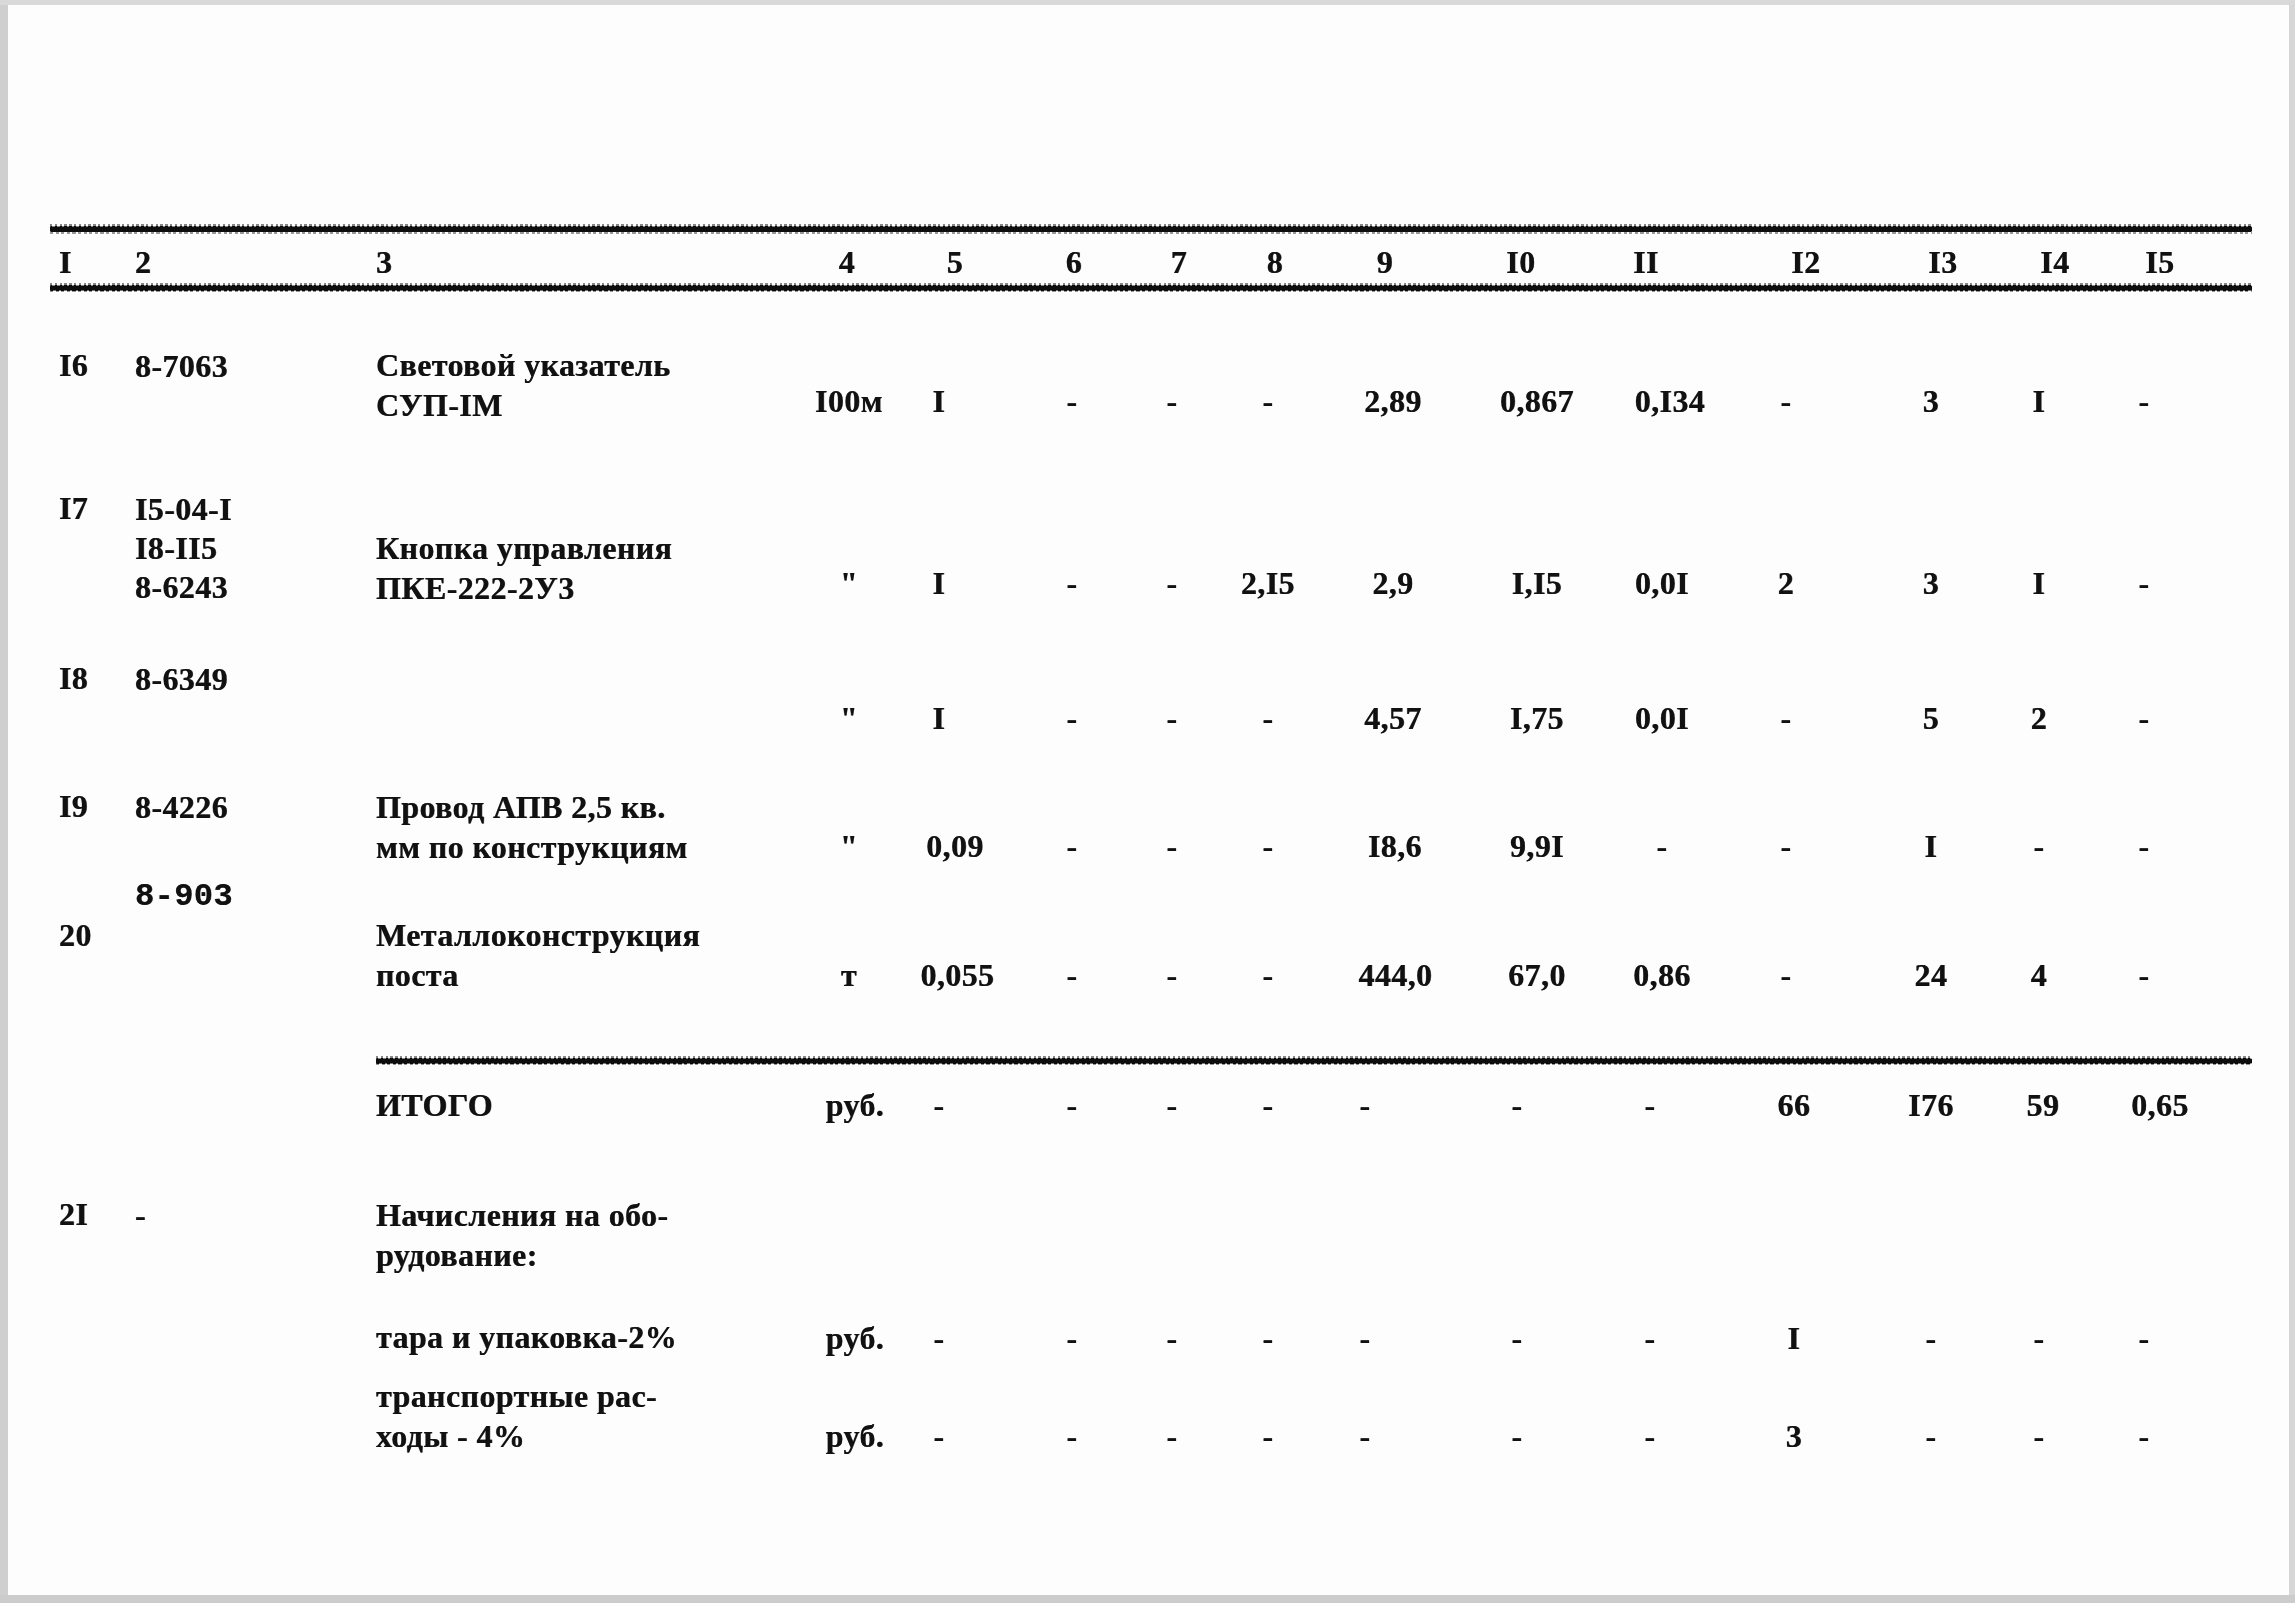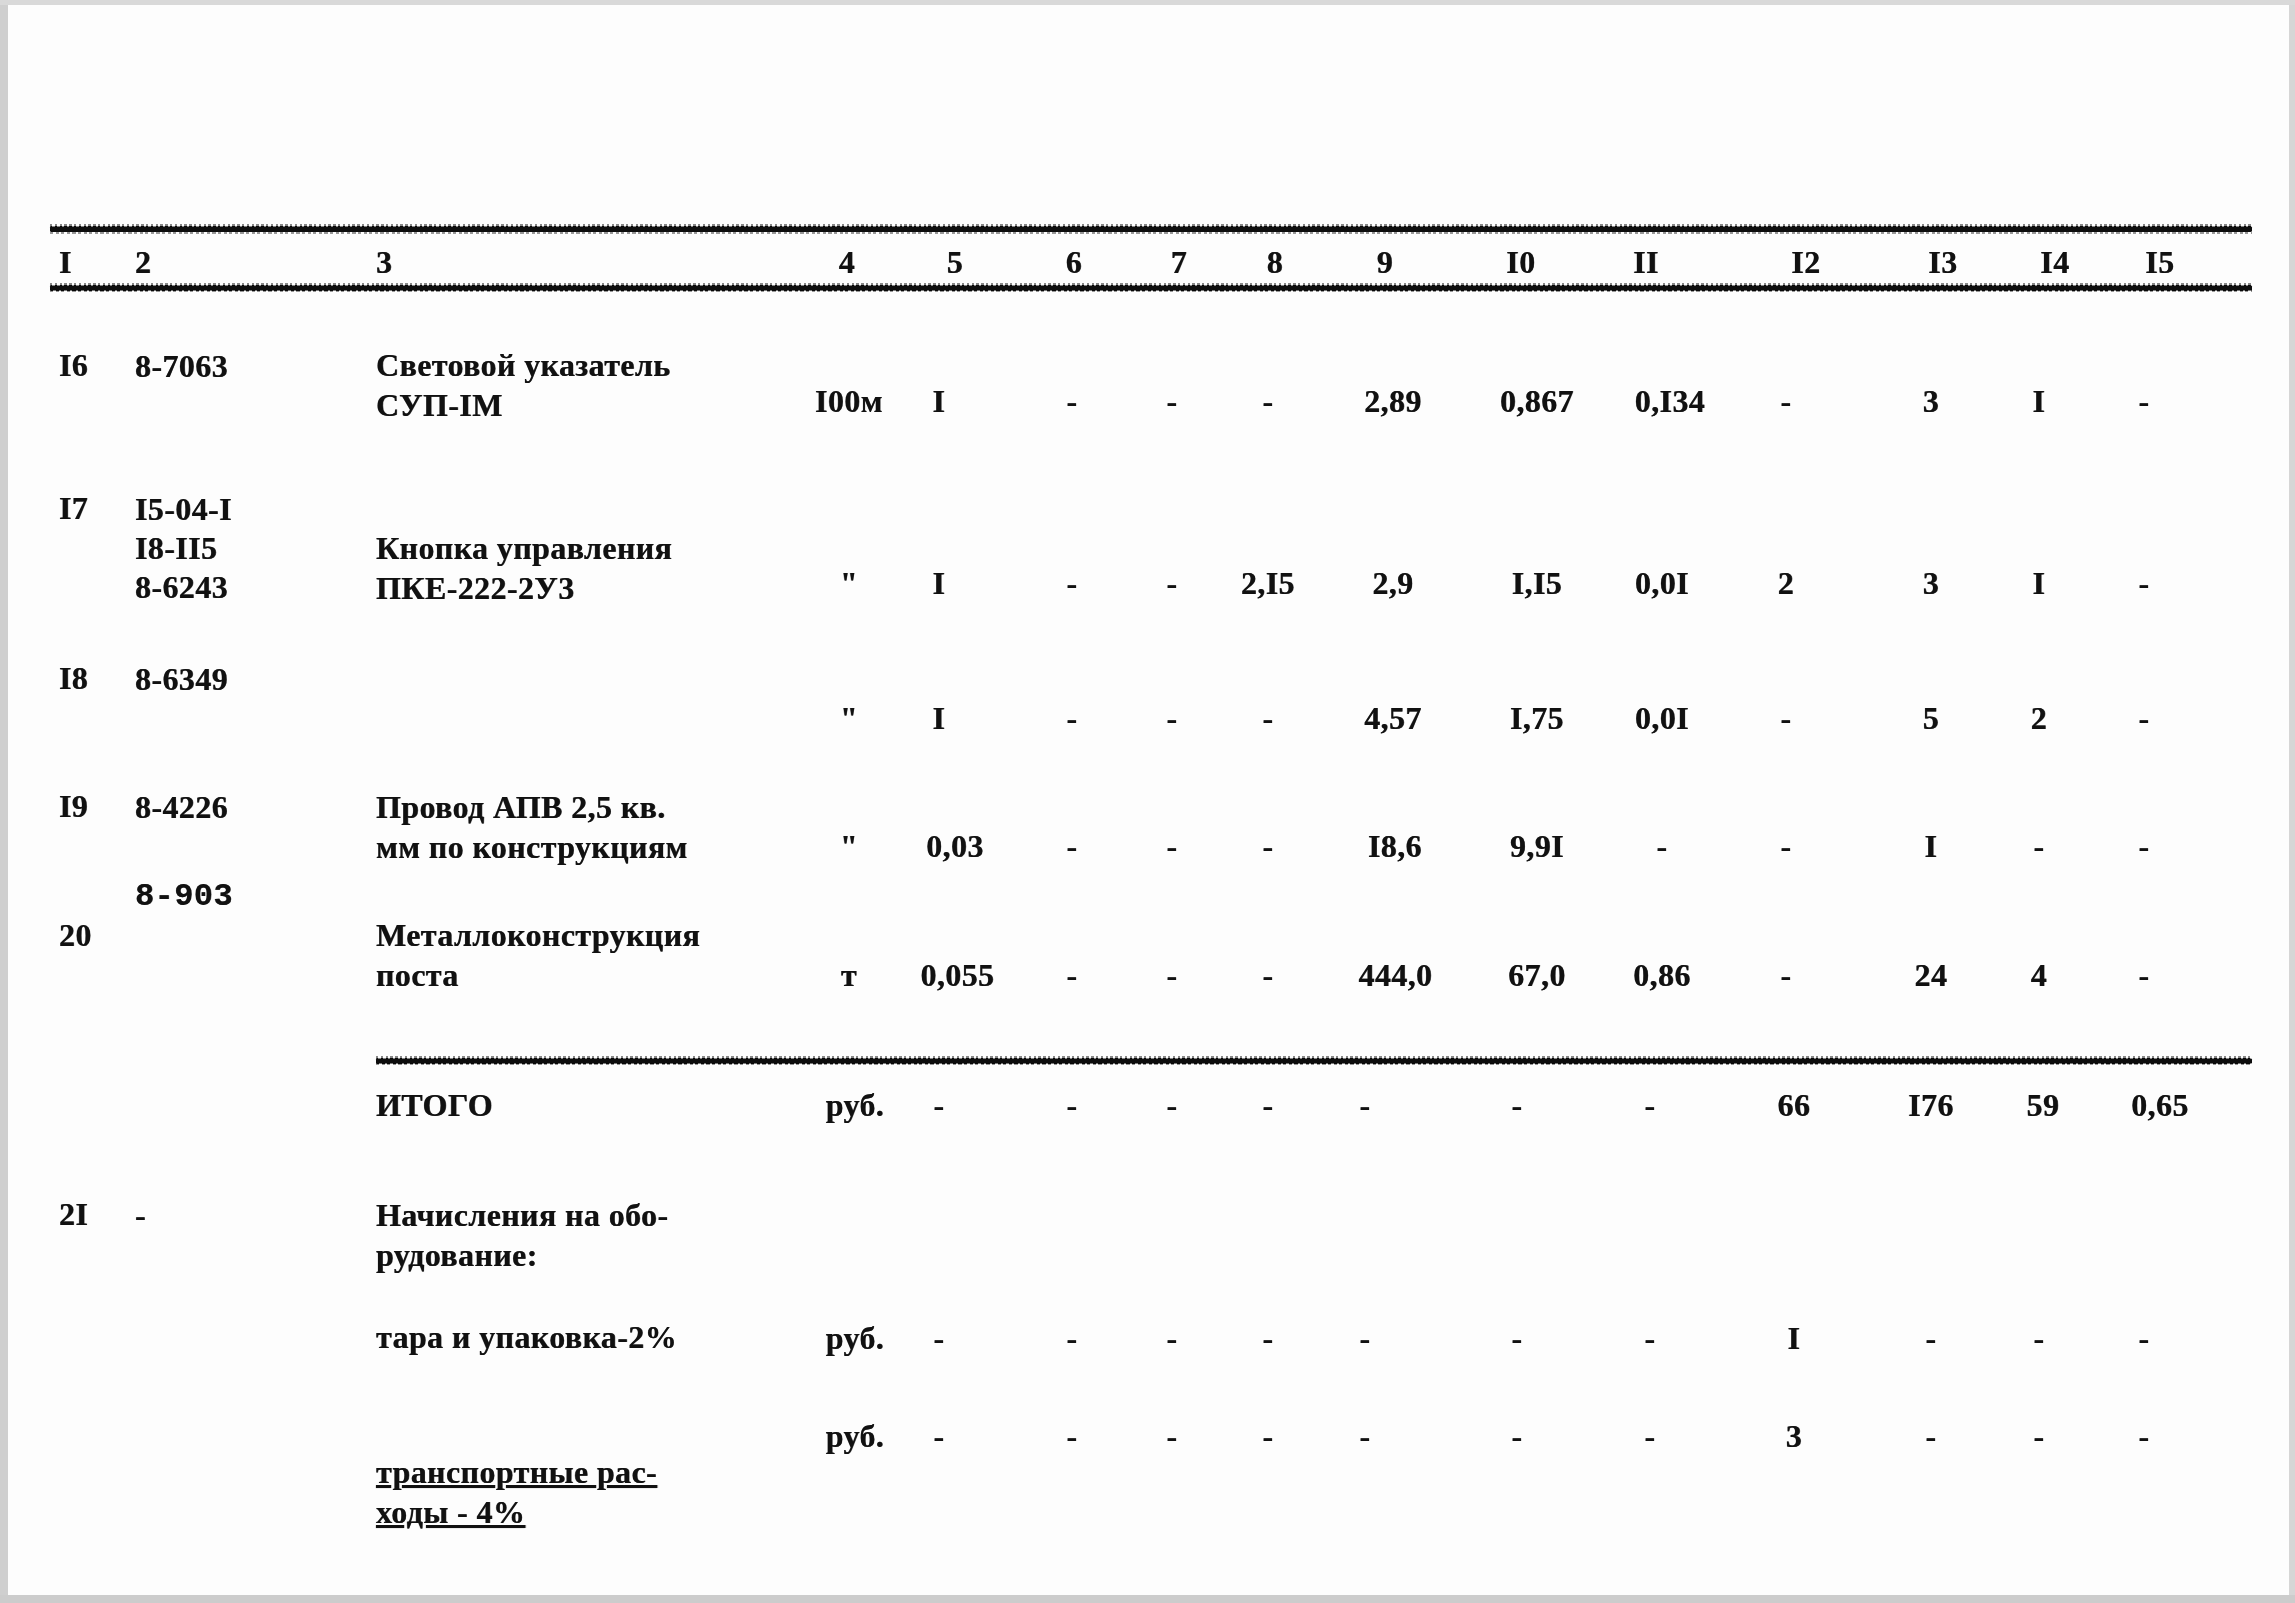--- a/index.html
+++ b/index.html
@@ -197,21 +197,21 @@
     <div class="cell tw c-center" style="left:1754px; top:697px; width:64px;">-</div>
     <div class="cell tw c-center" style="left:1899px; top:697px; width:64px;">5</div>
     <div class="cell tw c-center" style="left:2007px; top:697px; width:64px;">2</div>
     <div class="cell tw c-center" style="left:2112px; top:697px; width:64px;">-</div>
 
     <div class="rownum tw" style="top:788px;">I9</div>
     <div class="codes tw" style="top:788px;">8-4226</div>
     <div class="desc tw" style="top:787px; width:482px;"><span>Провод АПВ 2,5 кв.</span>
 <span>мм по конструкциям</span></div>
     <div class="cell tw c-center" style="left:811px; top:825px; width:76px;">"</div>
-    <div class="cell tw c-center" style="left:891px; top:825px; width:128px;">0,03</div>
+    <div class="cell tw c-center" style="left:891px; top:825px; width:128px;">0,09</div>
     <div class="cell tw c-center" style="left:1044px; top:825px; width:56px;">-</div>
     <div class="cell tw c-center" style="left:1144px; top:825px; width:56px;">-</div>
     <div class="cell tw c-center" style="left:1240px; top:825px; width:56px;">-</div>
     <div class="cell tw c-center" style="left:1337px; top:825px; width:116px;">I8,6</div>
     <div class="cell tw c-center" style="left:1477px; top:825px; width:120px;">9,9I</div>
     <div class="cell tw c-center" style="left:1602px; top:825px; width:120px;">-</div>
     <div class="cell tw c-center" style="left:1754px; top:825px; width:64px;">-</div>
     <div class="cell tw c-center" style="left:1899px; top:825px; width:64px;">I</div>
     <div class="cell tw c-center" style="left:2007px; top:825px; width:64px;">-</div>
     <div class="cell tw c-center" style="left:2112px; top:825px; width:64px;">-</div>
@@ -259,21 +259,21 @@
     <div class="cell tw c-center" style="left:1144px; top:1317px; width:56px;">-</div>
     <div class="cell tw c-center" style="left:1240px; top:1317px; width:56px;">-</div>
     <div class="cell tw c-center" style="left:1337px; top:1317px; width:56px;">-</div>
     <div class="cell tw c-center" style="left:1489px; top:1317px; width:56px;">-</div>
     <div class="cell tw c-center" style="left:1622px; top:1317px; width:56px;">-</div>
     <div class="cell tw c-center" style="left:1758px; top:1317px; width:72px;">I</div>
     <div class="cell tw c-center" style="left:1899px; top:1317px; width:64px;">-</div>
     <div class="cell tw c-center" style="left:2007px; top:1317px; width:64px;">-</div>
     <div class="cell tw c-center" style="left:2112px; top:1317px; width:64px;">-</div>
 
-    <div class="desc tw" style="top:1452px; width:498px;text-decoration:underline;"><span>транспортные рас-</span>
+    <div class="desc tw" style="top:1376px; width:498px;"><span>транспортные рас-</span>
 <span>ходы - 4%</span></div>
     <div class="cell tw c-center" style="left:803px; top:1415px; width:104px;">руб.</div>
     <div class="cell tw c-center" style="left:911px; top:1415px; width:56px;">-</div>
     <div class="cell tw c-center" style="left:1044px; top:1415px; width:56px;">-</div>
     <div class="cell tw c-center" style="left:1144px; top:1415px; width:56px;">-</div>
     <div class="cell tw c-center" style="left:1240px; top:1415px; width:56px;">-</div>
     <div class="cell tw c-center" style="left:1337px; top:1415px; width:56px;">-</div>
     <div class="cell tw c-center" style="left:1489px; top:1415px; width:56px;">-</div>
     <div class="cell tw c-center" style="left:1622px; top:1415px; width:56px;">-</div>
     <div class="cell tw c-center" style="left:1758px; top:1415px; width:72px;">3</div>

